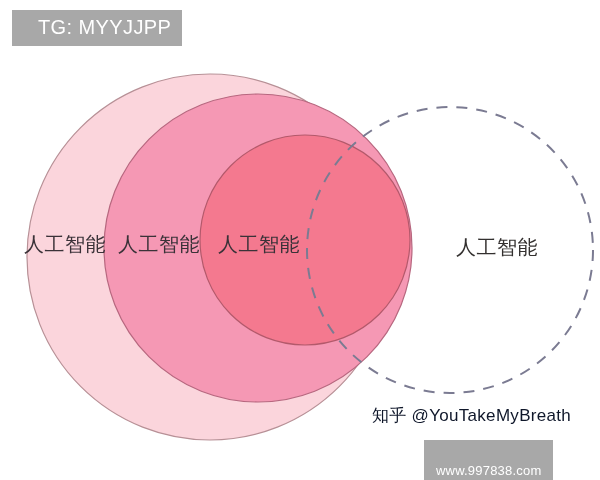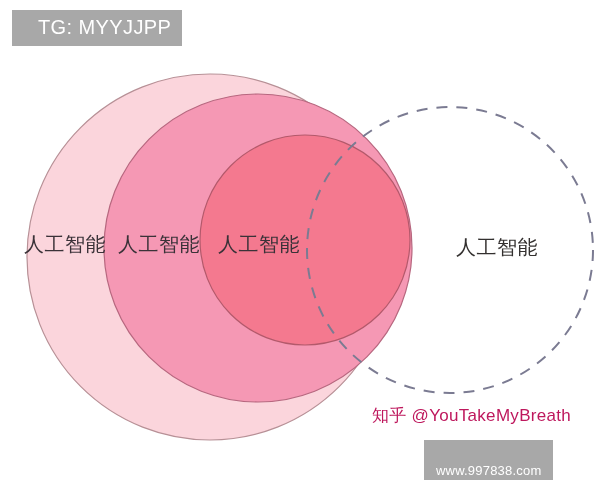--- a/index.html
+++ b/index.html
@@ -59,21 +59,21 @@
     padding: 24px 12px 9px 12px;
     font-size: 13px;
     letter-spacing: 0.2px;
   }
   #watermark-zhihu {
     position: absolute;
     left: 372px;
     top: 407px;
     font-family: "Liberation Sans", "DejaVu Sans", sans-serif;
     font-size: 17px;
-    color: #be185d;
+    color: #0f172a;
     white-space: nowrap;
     letter-spacing: 0.3px;
     line-height: 1;
   }
 </style>
 </head>
 <body>
 
 <div id="stage" style="background: rgb(255, 255, 255);">
 

